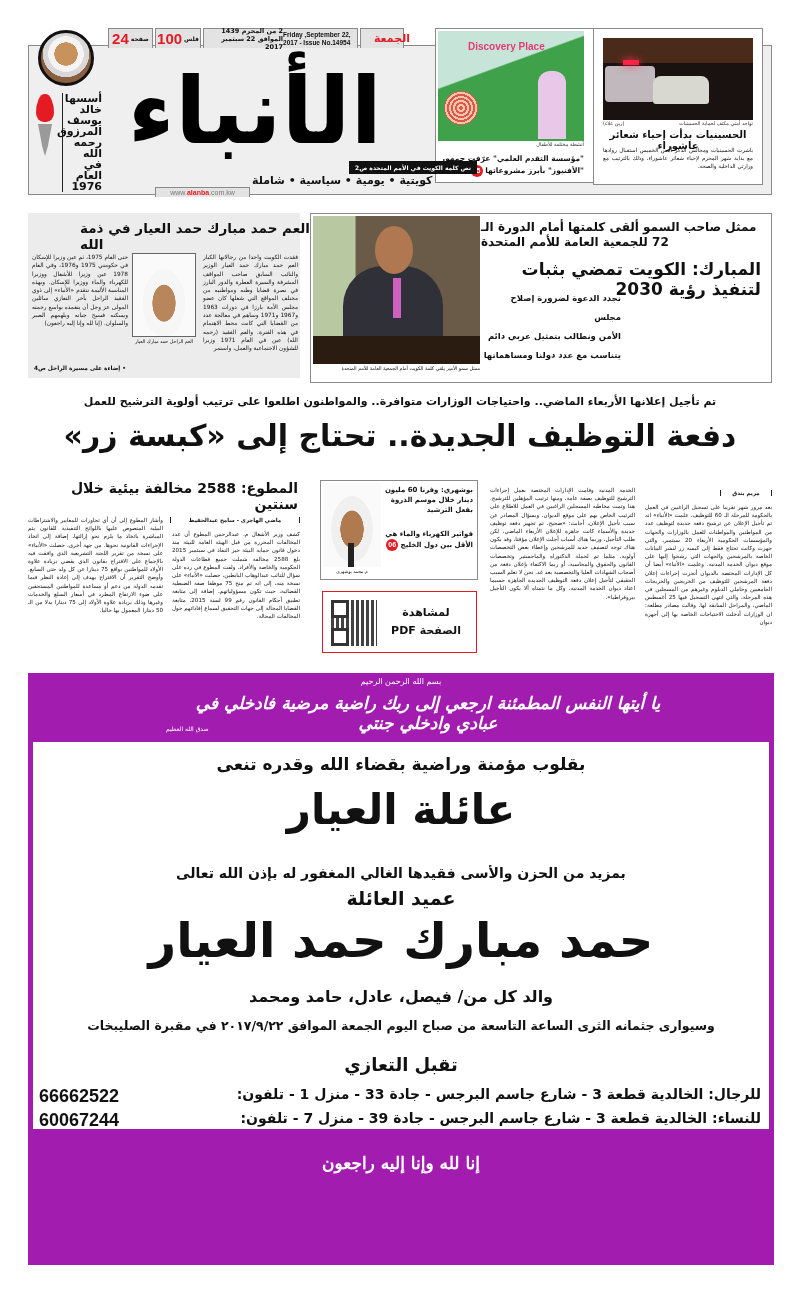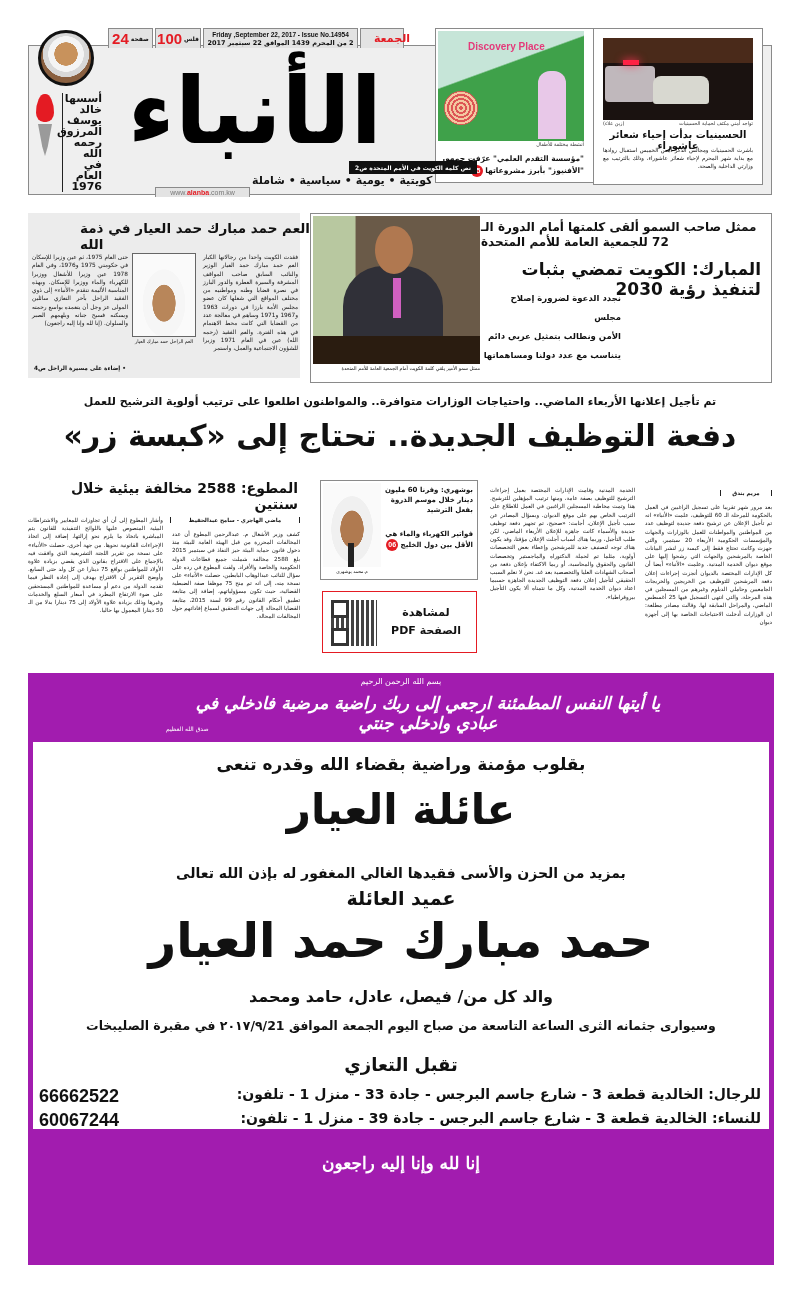--- a/index.html
+++ b/index.html
@@ -4,21 +4,21 @@
 <style>
   * { box-sizing: border-box; margin: 0; padding: 0; }
   html, body { width: 800px; height: 1292px; background: #ffffff; overflow: hidden; }
   body { font-family: "DejaVu Sans", sans-serif; color: #111; position: relative; direction: rtl; }
 
   
   .masthead { position: absolute; left: 28px; top: 45px; width: 744px; height: 150px; background: #efefef; border: 1px solid #8a8a8a; }
   .tab { background: #e3e3e3; border: 1px solid #8a8a8a; border-bottom: none; height: 20px; display: flex; align-items: center; justify-content: center; }
   .tab-pages { position: absolute; left: 108px; top: 28px; width: 45px; }
   .tab-price { position: absolute; left: 155px; top: 28px; width: 46px; }
-  .tab-date { position: absolute; left: 203px; top: 28px; width: 155px; flex-direction: column; font-size: 6.5px; line-height: 8px; font-weight: bold; }
+  .tab-date { position: absolute; left: 203px; top: 28px; width: 155px; font-size: 6.5px; line-height: 8px; font-weight: bold; }
   .tab-day { position: absolute; left: 360px; top: 28px; width: 44px; padding-left: 20px; }
   .big-red { color: #e41b23; font-weight: bold; font-size: 15px; font-family: "Liberation Sans", sans-serif; }
   .tab-unit { font-size: 6px; font-weight: bold; margin-left: 2px; }
   .day-label { color: #e41b23; font-weight: bold; font-size: 11px; }
 
   .founder-photo { position: absolute; left: 38px; top: 30px; width: 56px; height: 56px; border-radius: 50%; background: radial-gradient(circle at 50% 42%, #c8925c 0 30%, #f4f4f4 31% 46%, #d8d8d8 47% 60%, #8a6040 61% 100%); border: 3px solid #111; }
   .founder-text { position: absolute; left: 62px; top: 93px; width: 40px; border-left: 1px solid #222; padding-left: 3px; font-size: 11px; line-height: 11px; font-weight: bold; text-align: right; }
   .torch-flame { position: absolute; left: 36px; top: 94px; width: 18px; height: 28px; background: #e41b23; border-radius: 50% 50% 45% 45% / 70% 70% 35% 35%; }
   .torch-nib { position: absolute; left: 38px; top: 124px; width: 14px; height: 32px; background: #9a9a9a; clip-path: polygon(0 0,100% 0,70% 70%,50% 100%,30% 70%); }
 
@@ -243,26 +243,26 @@
   <div class="verse">يا أيتها النفس المطمئنة ارجعي إلى ربك راضية مرضية فادخلي في عبادي وادخلي جنتي</div>
   <div class="verse-sig">صدق الله العظيم</div>
 
   <div class="ad-inner">
     <div class="ad-l1">بقلوب مؤمنة وراضية بقضاء الله وقدره تنعى</div>
     <div class="ad-family">عائلة العيار</div>
     <div class="ad-l2">بمزيد من الحزن والأسى فقيدها الغالي المغفور له بإذن الله تعالى</div>
     <div class="ad-l3">عميد العائلة</div>
     <div class="ad-name">حمد مبارك حمد العيار</div>
     <div class="ad-sons">والد كل من/ فيصل، عادل، حامد ومحمد</div>
-    <div class="ad-burial">وسيوارى جثمانه الثرى الساعة التاسعة من صباح اليوم الجمعة الموافق ٢٠١٧/٩/21 في مقبرة الصليبخات</div>
+    <div class="ad-burial">وسيوارى جثمانه الثرى الساعة التاسعة من صباح اليوم الجمعة الموافق ٢٠١٧/٩/٢٢ في مقبرة الصليبخات</div>
     <div class="ad-cond">تقبل التعازي</div>
     <div class="ad-addr ad-addr-1">
       <span>للرجال: الخالدية قطعة 3 - شارع جاسم البرجس - جادة 33 - منزل 1 - تلفون:</span>
       <span class="phone">66662522</span>
     </div>
     <div class="ad-addr ad-addr-2">
-      <span>للنساء: الخالدية قطعة 3 - شارع جاسم البرجس - جادة 39 - منزل 1 - تلفون:</span>
+      <span>للنساء: الخالدية قطعة 3 - شارع جاسم البرجس - جادة 39 - منزل 7 - تلفون:</span>
       <span class="phone">60067244</span>
     </div>
   </div>
 
   <div class="ad-closing">إنا لله وإنا إليه راجعون</div>
 </div>
 
 </body></html>

